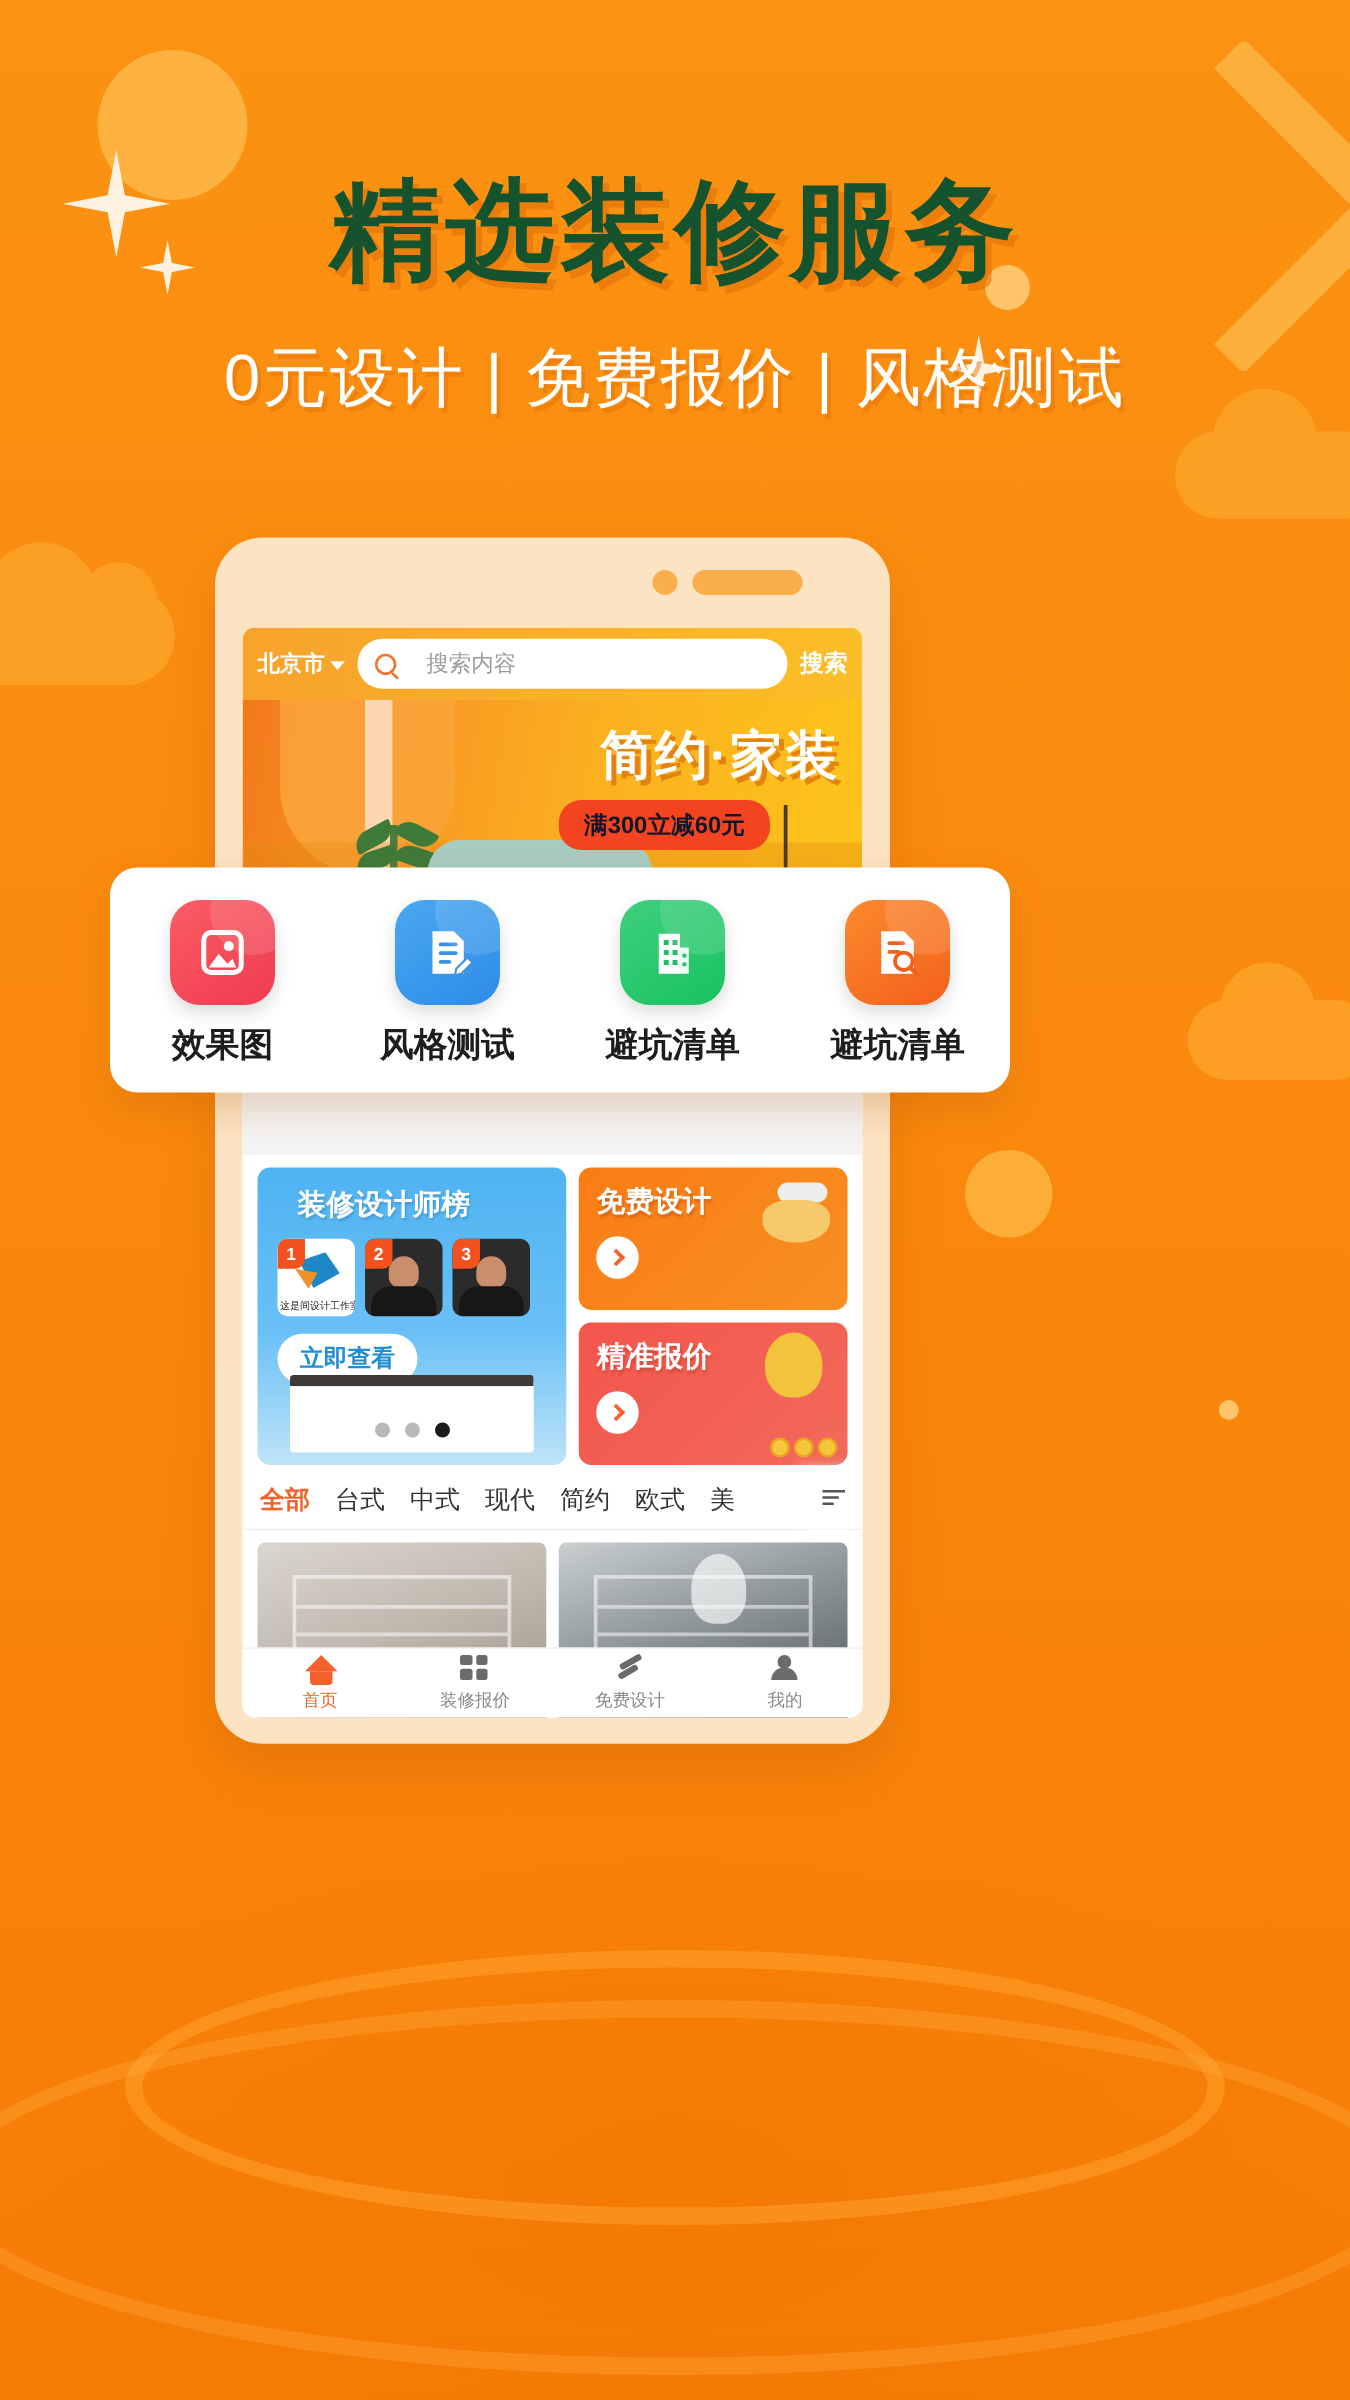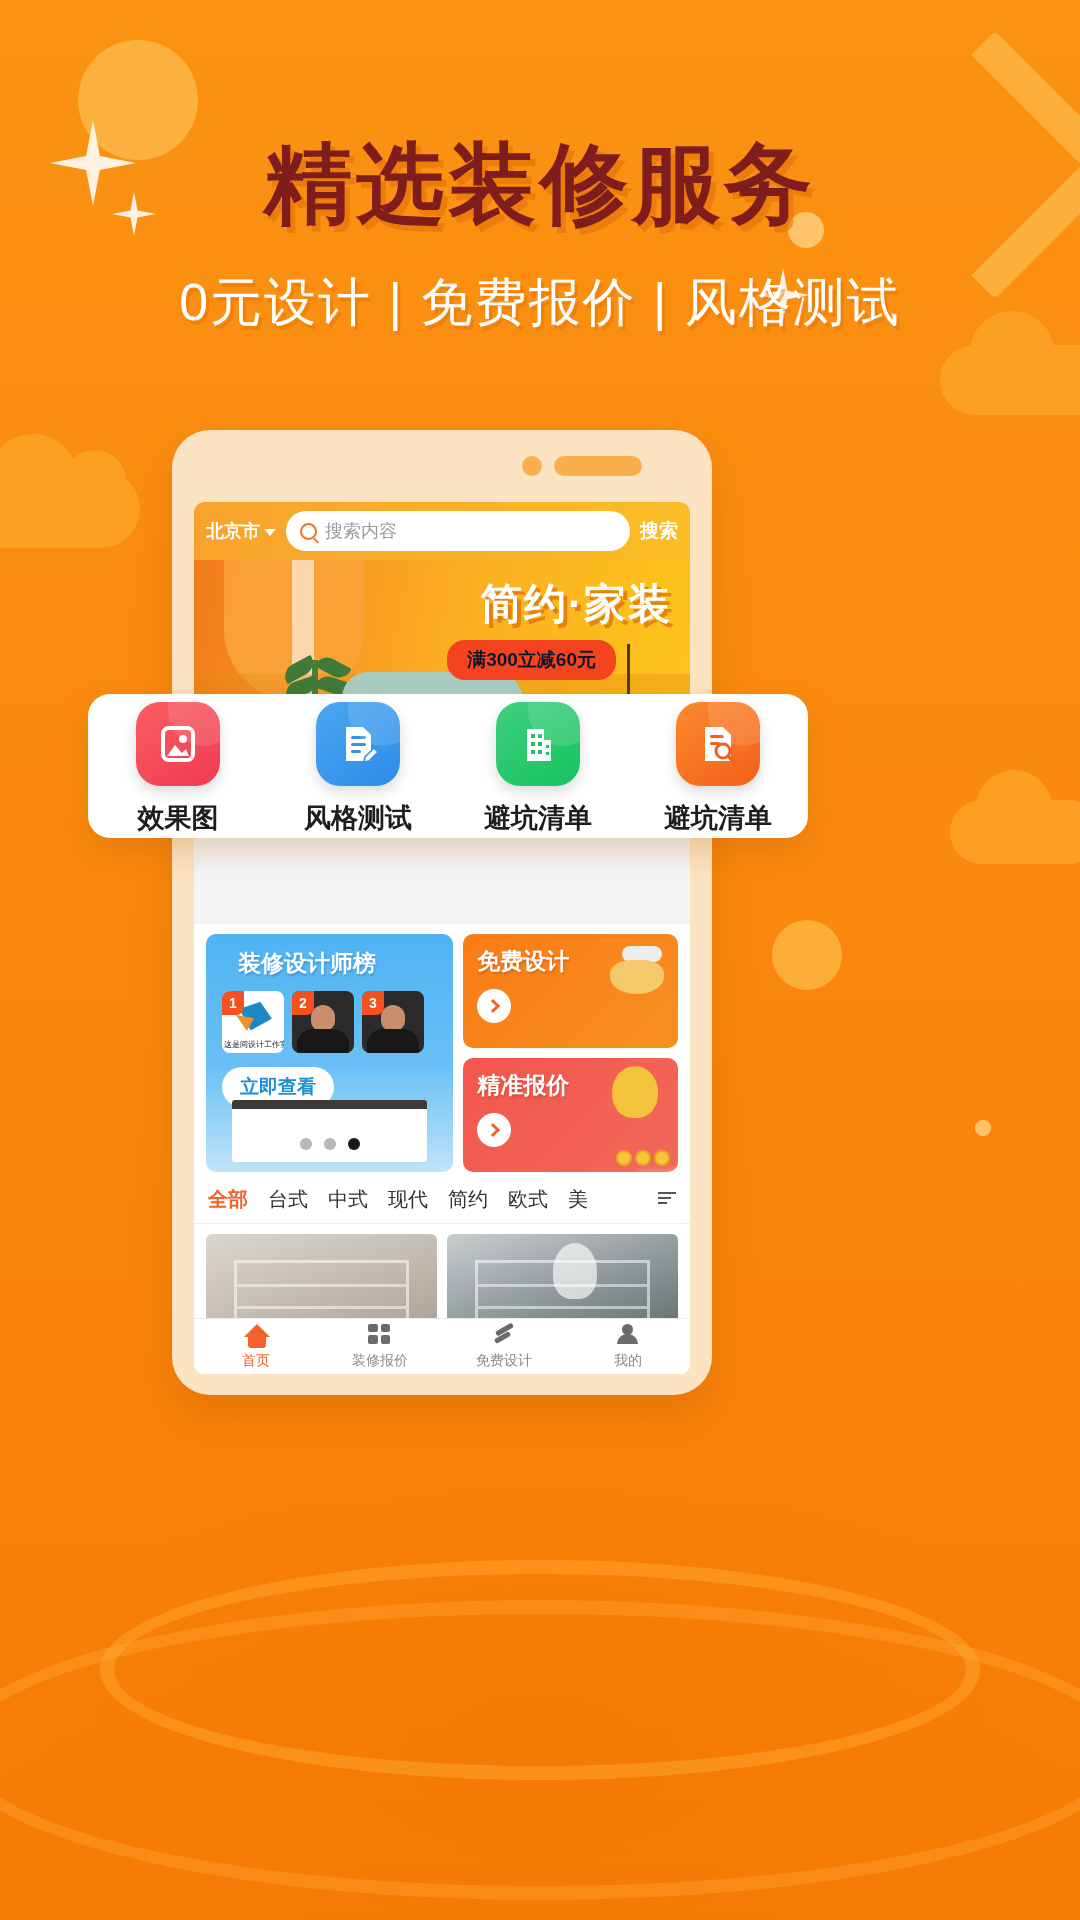--- a/index.html
+++ b/index.html
@@ -34,42 +34,42 @@
   .e1{width:880px;height:220px;left:100px;top:1560px;}
   .e2{width:1180px;height:300px;left:-50px;top:1600px;border-color:rgba(255,178,65,.30);}
   .sparkle{position:absolute;background:#FFF2E0;
      clip-path:polygon(50% 0%,58% 42%,100% 50%,58% 58%,50% 100%,42% 58%,0% 50%,42% 42%);}
   .s1{width:86px;height:86px;left:50px;top:120px;}
   .s2{width:44px;height:44px;left:112px;top:192px;}
   .s3{width:54px;height:54px;left:756px;top:268px;}
 
   
   .headline{position:absolute;left:0;right:0;top:125px;text-align:center;}
-  .title{font-size:88px;font-weight:bold;color:#7f1d1d;letter-spacing:4px;
+  .title{font-size:88px;font-weight:bold;color:#14532d;letter-spacing:4px;
          text-shadow:5px 6px 0 rgba(226,110,8,.55);}
   .subtitle{margin-top:24px;font-size:52px;color:#fff;letter-spacing:2px;
             text-shadow:3px 4px 0 rgba(226,110,8,.45);}
 
   
   .phone{position:absolute;left:172px;top:430px;width:540px;height:965px;
          background:#FCE3C2;border-radius:38px;padding:12px;
          box-shadow:0 18px 40px rgba(180,85,0,.28);}
   .notch{position:absolute;top:26px;right:70px;display:flex;align-items:center;gap:12px;}
   .notch .dot{width:20px;height:20px;border-radius:50%;background:#FAAF4C;}
   .notch .bar{width:88px;height:20px;border-radius:10px;background:#FAAF4C;}
   .screen{position:absolute;left:22px;top:72px;width:496px;height:872px;
           background:#fff;border-radius:10px;overflow:hidden;}
 
   
   .appbar{height:58px;background:linear-gradient(90deg,#F7A22C,#FBBE26);
           display:flex;align-items:center;padding:0 12px;gap:10px;}
   .city{color:#fff;font-size:18px;font-weight:bold;white-space:nowrap;}
   .caret{display:inline-block;border-left:6px solid transparent;border-right:6px solid transparent;
          border-top:7px solid #fff;margin-left:4px;vertical-align:middle;}
-  .sbox{flex:1;height:40px;background:#fff;border-radius:20px;display:flex;align-items:center;padding:0 14px;gap:8px;}
+  .sbox{flex:1;height:40px;background:#fff;border-radius:20px;display:flex;align-items:center;padding:0 14px;gap:24px;}
   .mag{width:17px;height:17px;border:2.4px solid #F0732A;border-radius:50%;position:relative;flex:none;}
   .mag:after{content:"";position:absolute;width:2.4px;height:7px;background:#F0732A;
              right:-2px;bottom:-6px;transform:rotate(-45deg);border-radius:2px;}
   .sph{color:#9b9b9b;font-size:18px;}
   .sbtn{color:#fff;font-size:19px;font-weight:bold;white-space:nowrap;}
 
   
   .banner{height:178px;position:relative;overflow:hidden;
           background:linear-gradient(100deg,#F2791B 0%,#F79322 22%,#FBB020 55%,#FDC51B 100%);}
   .bshape{position:absolute;left:30px;top:-30px;width:140px;height:170px;background:#F9A43B;border-radius:0 0 70px 70px;opacity:.85;}
@@ -175,21 +175,21 @@
   .ico-pen{width:24px;height:22px;position:relative;}
   .ico-pen:before{content:"";position:absolute;left:3px;top:3px;width:19px;height:5px;background:#6b6b6b;
                   transform:rotate(-30deg);border-radius:2px;}
   .ico-pen:after{content:"";position:absolute;left:2px;top:11px;width:17px;height:5px;background:#6b6b6b;
                   transform:rotate(-30deg);border-radius:2px;}
   .ico-user{width:22px;height:20px;position:relative;}
   .ico-user:before{content:"";position:absolute;left:6px;top:0;width:11px;height:11px;border-radius:50%;background:#6b6b6b;}
   .ico-user:after{content:"";position:absolute;left:1px;bottom:0;width:21px;height:10px;border-radius:11px 11px 0 0;background:#6b6b6b;}
 
   
-  .feature{position:absolute;left:88px;top:694px;width:720px;height:144px;background:#fff;
+  .feature{position:absolute;left:88px;top:694px;width:720px;height:180px;background:#fff;
            border-radius:22px;box-shadow:0 14px 30px rgba(170,80,0,.22);
            display:flex;align-items:center;justify-content:space-around;padding-top:6px;}
   .fitem{display:flex;flex-direction:column;align-items:center;gap:14px;width:150px;}
   .ficon{width:84px;height:84px;border-radius:24px;display:flex;align-items:center;justify-content:center;
          box-shadow:0 6px 14px rgba(0,0,0,.14);position:relative;overflow:hidden;}
   .ficon.red{background:linear-gradient(145deg,#FB5D62,#EF3B52);}
   .ficon.blue{background:linear-gradient(145deg,#4AA8F0,#2D8BE8);}
   .ficon.green{background:linear-gradient(145deg,#3FD07E,#17C25F);}
   .ficon.orange{background:linear-gradient(145deg,#FB8A2E,#F4601B);}
   .ficon .gloss{position:absolute;right:-18px;top:-26px;width:70px;height:70px;border-radius:50%;background:rgba(255,255,255,.13);}

